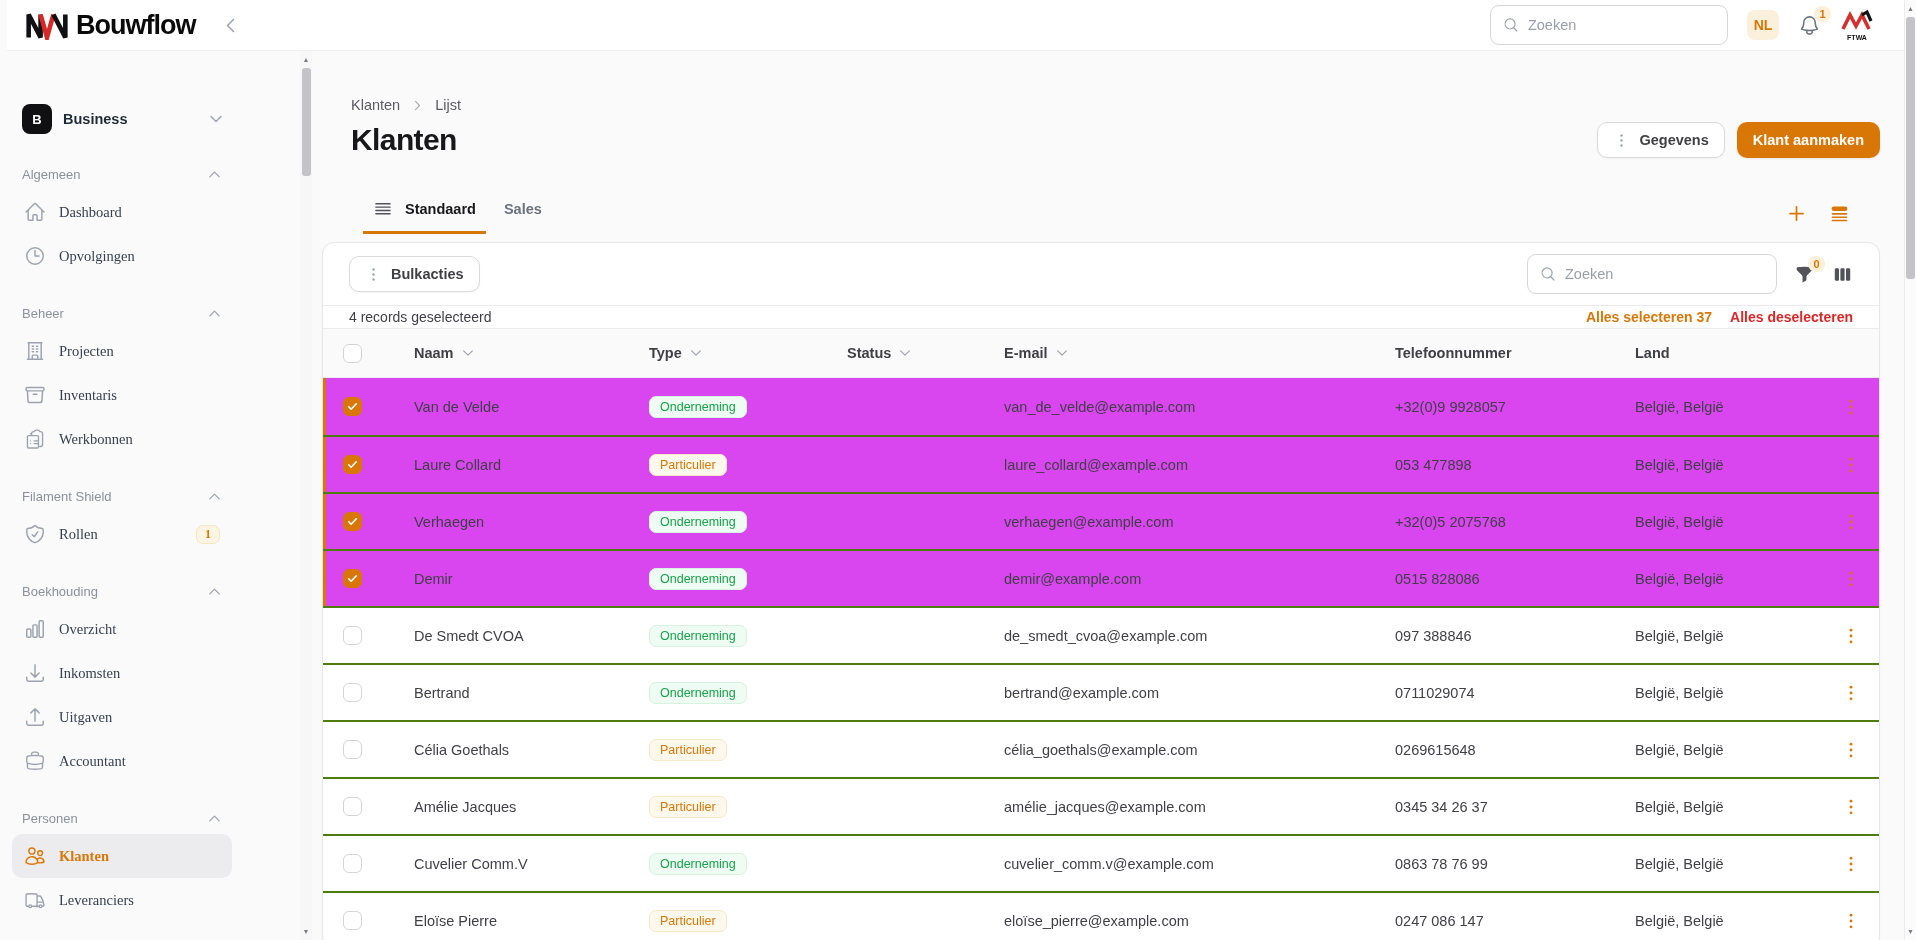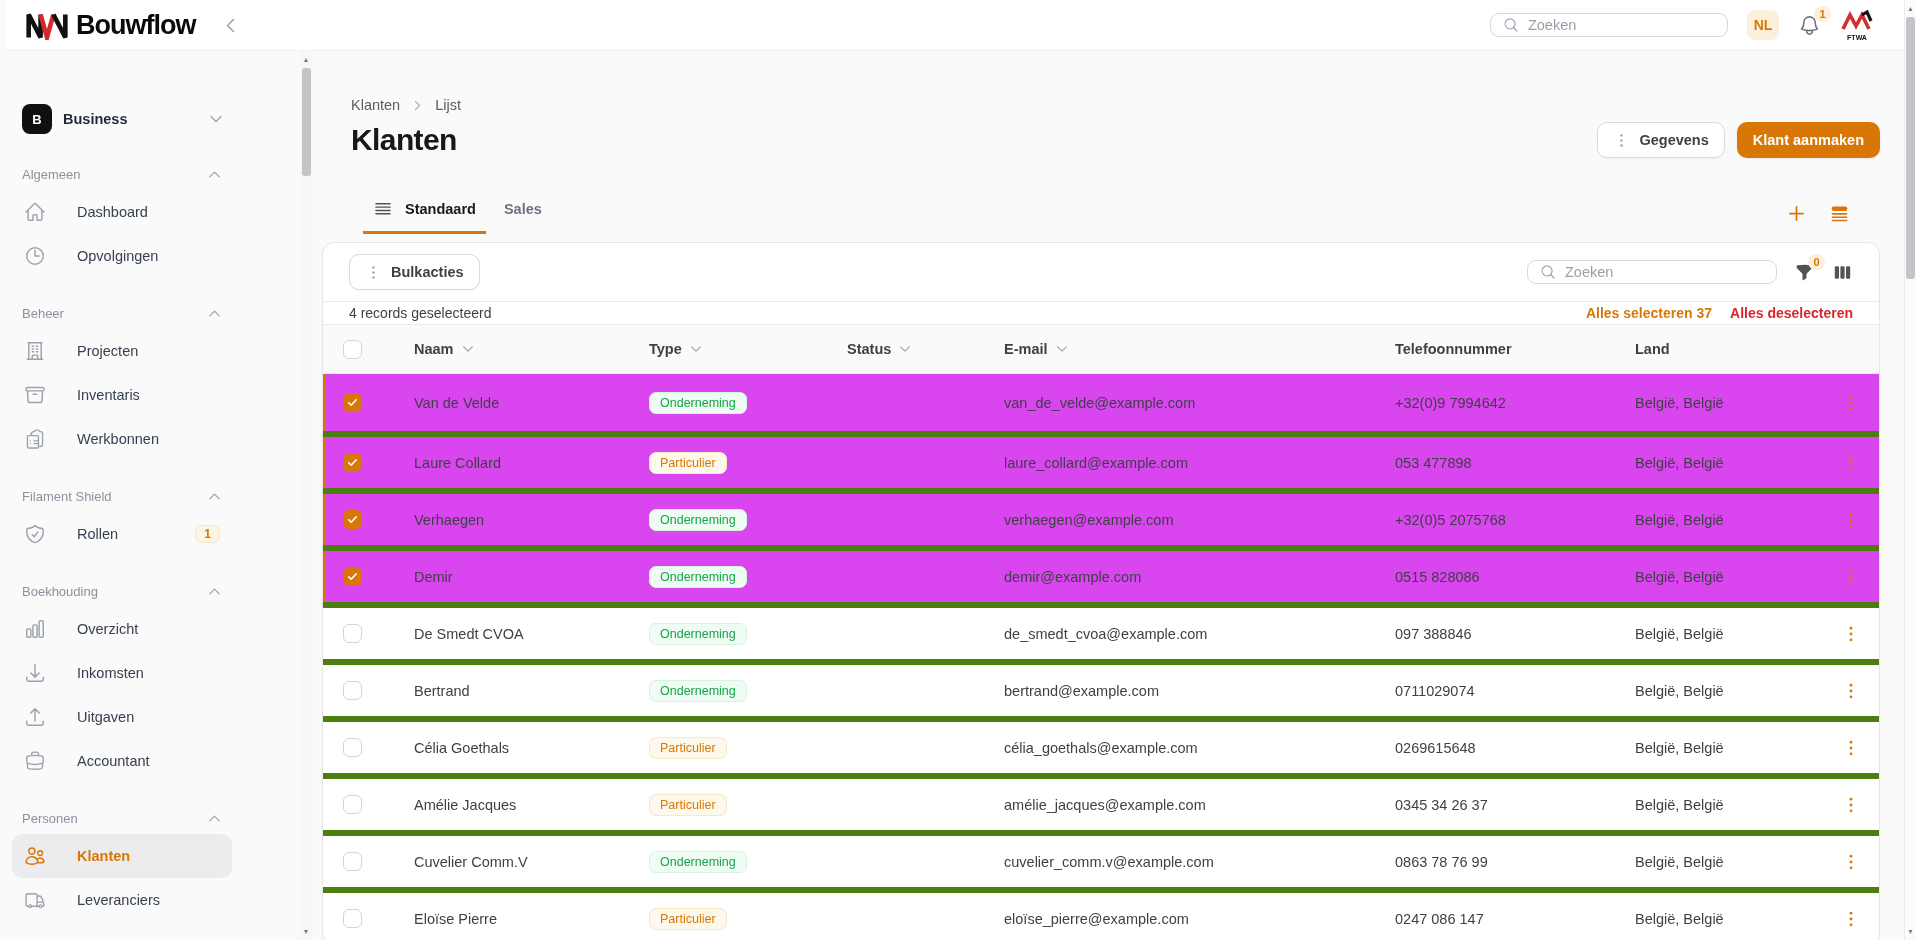--- a/index.html
+++ b/index.html
@@ -9,21 +9,21 @@
   .icn { flex-shrink:0; }
 
   
   .topbar { position:fixed; top:0; left:0; width:1904px; height:51px; background:#fff;
             border-bottom:1px solid rgba(0,0,0,.06); display:flex; align-items:center;
             padding:0 37px 0 18px; z-index:40;margin-left:7px; }
   .brand { display:flex; align-items:center; gap:7px; }
   .brand-name { font-size:27px; font-weight:700; letter-spacing:-1px; color:#0a0a0a; }
   .collapse-btn { margin-left:26px; background:none; border:none; color:#9ca3af; cursor:pointer; }
   .topbar-right { margin-left:auto; display:flex; align-items:center; gap:19px; }
-  .search-box { display:flex; align-items:center; gap:9px; height:24px; border:1px solid #d6d7db;
+  .search-box { display:flex; align-items:center; gap:9px; height:40px; border:1px solid #d6d7db;
                 border-radius:9px; padding:0 12px; background:#fff; color:#9ca3af; }
   .search-box input { border:none; outline:none; background:transparent; font-size:14.5px;
                       color:#374151; width:100%; font-family:inherit; }
   .search-box input::placeholder { color:#9aa0aa; }
   .gsearch { width:238px; }
   .locale-badge { width:32px; height:30px; border-radius:8px; background:#fbf0db; color:#d97706;
                   font-weight:700; font-size:14px; display:flex; align-items:center;
                   justify-content:center; cursor:pointer; }
   .bell-wrap { position:relative; color:#6b7280; cursor:pointer; }
   .count-pill { position:absolute; top:-8px; right:-10px; background:#fcf0da; color:#d97706;
@@ -42,22 +42,22 @@
   .tenant { display:flex; align-items:center; gap:11px; height:40px; padding:0 8px 0 10px; cursor:pointer; }
   .tenant-avatar { width:30px; height:30px; border-radius:8px; background:#101012; color:#fff;
                    font-size:13px; font-weight:700; display:flex; align-items:center; justify-content:center; }
   .tenant-name { font-size:14.5px; font-weight:600; color:#1f2937; }
   .tenant .chev { margin-left:auto; color:#9ca3af; }
   .sb-section { margin-top:28px; }
   .sb-section-head { display:flex; align-items:center; justify-content:space-between;
                      padding:0 10px; margin-bottom:8px; }
   .sb-section-label { font-size:13px; font-weight:500; color:#8b919e; }
   .sb-section-head .chev { color:#9ca3af; cursor:pointer; }
-  .sb-item { display:flex; align-items:center; gap:31px; height:44px; padding:0 12px;
-             border-radius:10px; font-size:14.5px; color:#374151; cursor:pointer; }
+  .sb-item { display:flex; align-items:center; gap:13px; height:44px; padding:0 12px;
+             border-radius:10px; font-size:14.5px; color:#374151; cursor:pointer;font-family:Liberation Serif, serif; }
   .sb-item .icn { width:22px; height:22px; color:#9ca3af; }
   .sb-item.active { background:#ececee; color:#d97706; font-weight:600; }
   .sb-item.active .icn { color:#d97706; }
   .sb-badge { margin-left:auto; background:#fdf5e3; color:#d97706; border:1px solid #f5e6c2;
               font-size:12px; font-weight:600; border-radius:7px; padding:1px 8px; }
 
   
   .vscroll { display:flex; flex-direction:column; align-items:center; background:#f7f7f8; }
   .sb-scroll { position:absolute; top:0; right:0; bottom:0; width:12px; }
   .page-scroll { position:fixed; top:0; right:0; bottom:0; width:12px; z-index:50;
@@ -104,21 +104,21 @@
   .sel-links { display:flex; align-items:center; gap:18px; font-weight:600; }
   .link-orange { color:#d97706; cursor:pointer; }
   .link-red { color:#dc2626; cursor:pointer; }
 
   .grid-cols { display:grid; grid-template-columns:91px 235px 198px 157px 391px 240px 1fr 56px;
                align-items:center; }
   .thead { height:50px; background:#fafafa; border-top:1px solid #ebebee; border-bottom:1px solid #ebebee;
            font-size:14.5px; font-weight:600; color:#3f3f46; }
   .th { display:flex; align-items:center; gap:7px; cursor:pointer; }
   .th .sort-icon { color:#9ca3af; }
-  .trow { height:57px; border-top:6px solid #4d7c0f; font-size:14.5px; color:#3f3f46; }
+  .trow { height:57px; border-top:2px solid #4d7c0f; font-size:14.5px; color:#3f3f46; }
   .tbody .trow:first-child { border-top:none; }
   .trow.checked { background:#d946ef; box-shadow:inset 3px 0 0 #d97706; }
   .cb { width:19px; height:19px; border-radius:6px; border:1px solid #d4d4d8; background:#fff;
         margin-left:20px; cursor:pointer; display:flex; align-items:center; justify-content:center; }
   .cb.on { background:#d97706; border-color:#d97706; }
   .cb svg { color:#fff; }
   .badge { display:inline-block; padding:3px 10px; border-radius:7px; font-size:12.5px; font-weight:500;
            border:1px solid transparent; }
   .badge.green { color:#16a34a; background:#effcf3; border-color:#d5f3de; }
   .badge.amber { color:#d97706; background:#fdf8ec; border-color:#f7e9c5; }
@@ -550,21 +550,21 @@
               <span class="cb on">
       <svg width="13" height="13">
                   <use href="#check-icon"></use>
                 </svg>
     </span>
             </div>
     <div class="cell-name">Van de Velde</div>
     <div class="cell-badge"><span class="badge green">Onderneming</span></div>
     <div class="cell-status"></div>
     <div class="cell-email">van_de_velde@example.com</div>
-    <div class="cell-phone">+32(0)9 7994642</div>
+    <div class="cell-phone">+32(0)9 9928057</div>
     <div class="cell-country">België, België</div>
     <div class="row-actions">
       <svg width="20" height="20">
                 <use href="#ellipsis-vertical-icon"></use>
               </svg>
     </div>
   </div>
 
   <div class="grid-cols trow checked">
     <div>

